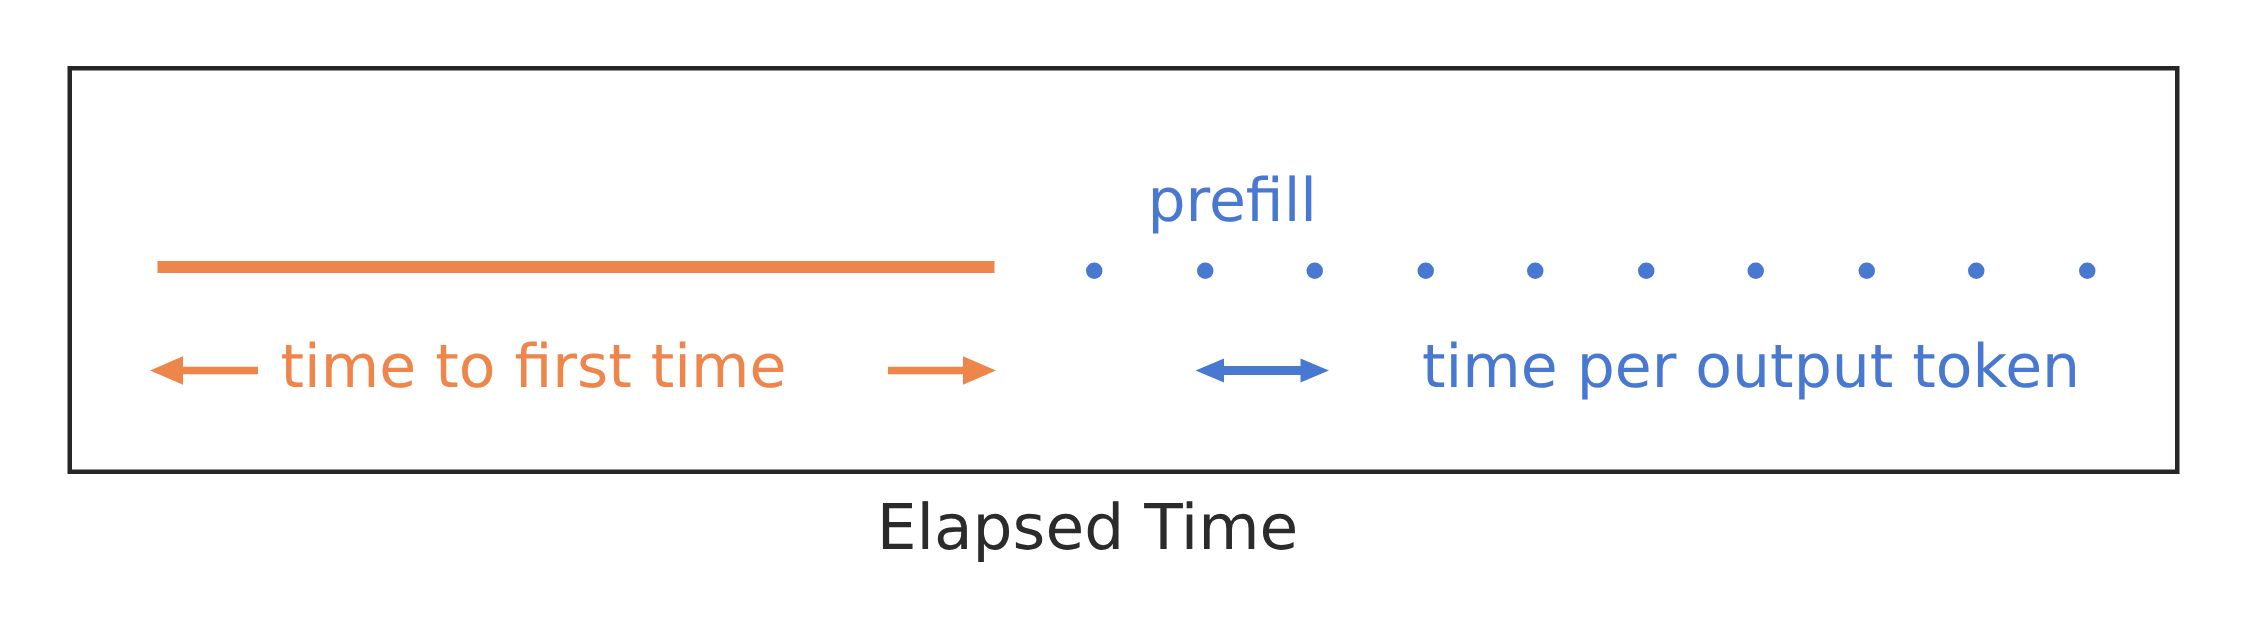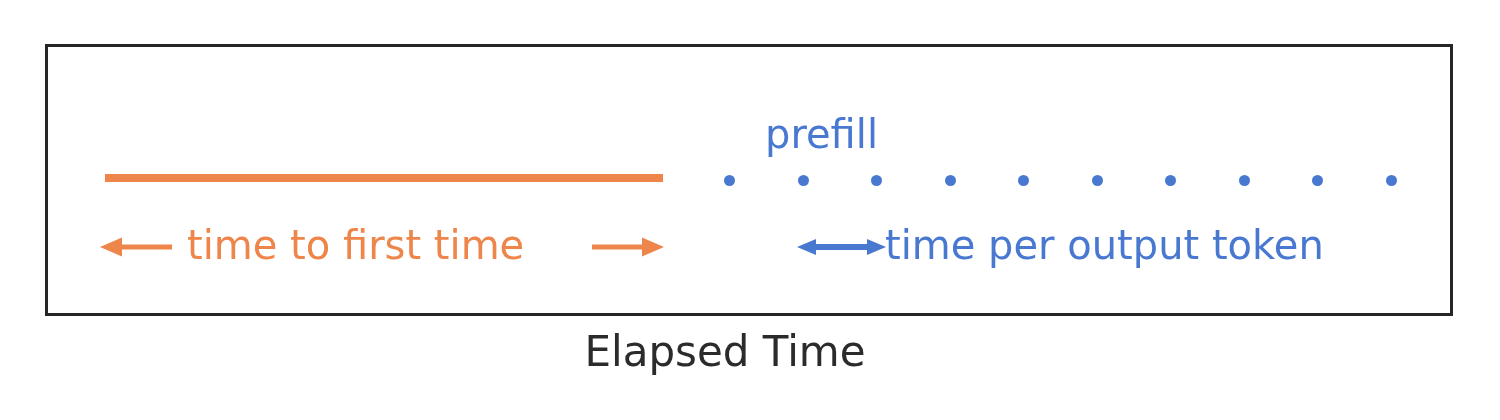--- a/index.html
+++ b/index.html
@@ -61,21 +61,21 @@
   }
 
   .caption {
     position: absolute;
     top: 225px;
     font-size: 40px;
     line-height: 40px;
     white-space: nowrap;
   }
   .ttft-caption { left: 187px; color: var(--orange); }
-  .tpot-caption { left: 885px; color: var(--blue); text-align: center; }
+  .tpot-caption { left: 948px; color: var(--blue); text-align: center; }
 
   .arrow { position: absolute; top: 235px; height: 24px; }
   .arrow-left  { left: 100px; width: 72px; color: var(--orange); }
   .arrow-right { left: 592px; width: 72px; color: var(--orange); }
   .arrow-double{ left: 797px; width: 89px; color: var(--blue); }
   .arrow svg { display: block; width: 100%; height: 100%; }
 
   .x-axis-label {
     position: absolute;
     left: 0; top: 331px;

